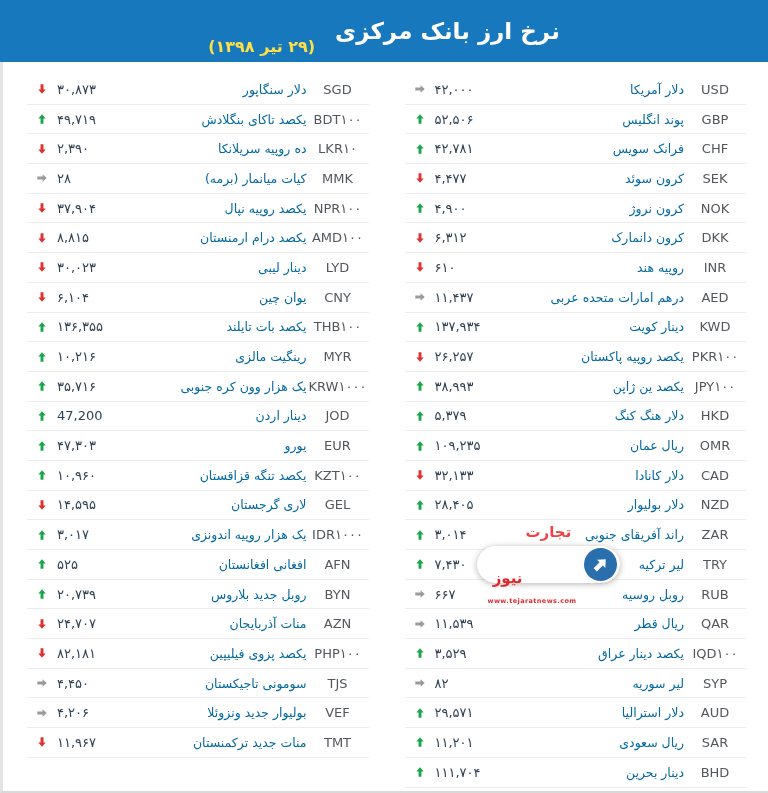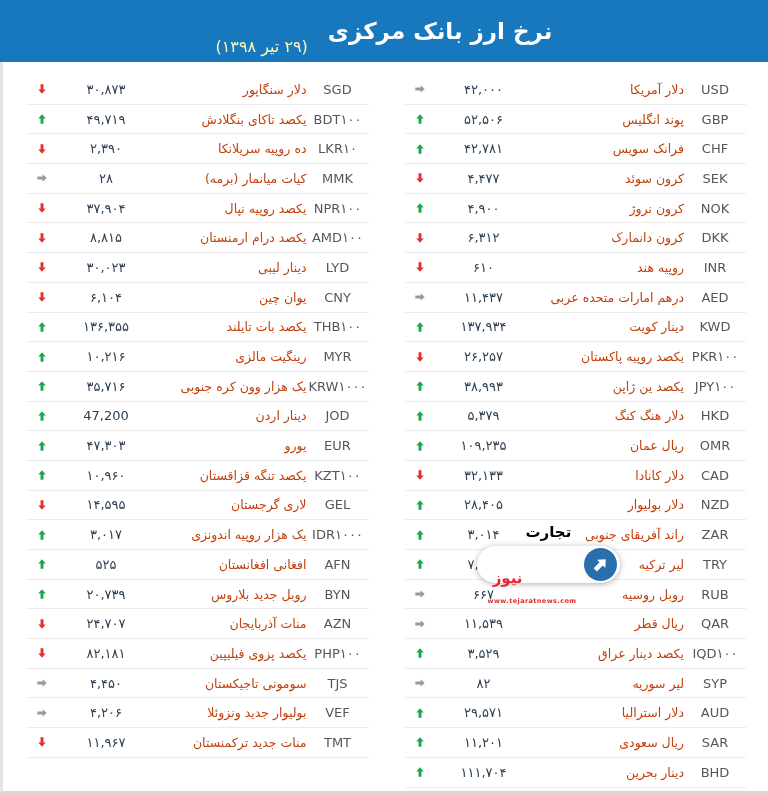--- a/index.html
+++ b/index.html
@@ -5,35 +5,35 @@
   html,body{margin:0;padding:0;}
   body{
     width:768px;height:793px;overflow:hidden;background:#ffffff;
     font-family:"DejaVu Sans",sans-serif;position:relative;
   }
   .header{
     height:62px;display:flex;align-items:center;justify-content:center;
     gap:8px;direction:rtl;background:#1878bd;
   }
   .title-main{color:#fff;font-weight:bold;font-size:23px;white-space:nowrap;margin-left:12px;}
-  .title-date{color:#fef9c3;font-weight:normal;font-size:16px;white-space:nowrap;padding-top:3px;margin-top:27px;}
+  .title-date{color:#fde047;font-weight:bold;font-size:16px;white-space:nowrap;padding-top:3px;margin-top:27px;}
   .content{
     position:relative;height:731px;box-sizing:border-box;
     border-left:3px solid #e4e4e4;border-bottom:2px solid #d9d9d9;
     display:flex;direction:rtl;padding:13px 22px 0 24px;gap:36px;background:#fff;
   }
   .rate-table{flex:1;min-width:0;}
   .row{
     display:flex;direction:rtl;align-items:center;height:29.7px;
     border-bottom:1px solid #ececec;box-sizing:border-box;
   }
   .cell{white-space:nowrap;}
   .cell.code{width:62px;text-align:center;font-size:13px;color:#53575c;}
-  .cell.name{flex:1;text-align:right;font-size:12.5px;color:#c2410c;padding-left:4px;overflow:visible;}
-  .cell.value{width:98px;text-align:center;font-size:13px;color:#2e4053;}
+  .cell.name{flex:1;text-align:right;font-size:12.5px;color:#0369a1;padding-left:4px;overflow:visible;}
+  .cell.value{width:98px;text-align:left;font-size:13px;color:#2e4053;}
   .cell.arrow{width:30px;display:flex;justify-content:center;align-items:center;}
   
   .watermark{
     position:absolute;top:546px;left:477px;width:143px;height:37px;
     background:#fff;border-radius:19px;box-shadow:0 1px 6px rgba(0,0,0,0.30);
     display:flex;direction:rtl;align-items:center;box-sizing:border-box;
     padding:2px 3px 2px 8px;z-index:5;
   }
   .wm-circle{
     width:33px;height:33px;border-radius:50%;flex:0 0 33px;
@@ -530,18 +530,18 @@
 </div>
 
 <div class="watermark">
   <span class="wm-circle">
     <svg width="19" height="19" viewBox="0 0 24 24" aria-hidden="true">
       <path d="M12 2.6 L19.4 10.8 H14.9 V21.4 H9.1 V10.8 H4.6 Z" fill="#ffffff" transform="rotate(45 12 12)"></path>
     </svg>
   </span>
   <span class="wm-textcol">
     <span class="wm-words">
-      <b class="wm-main" style="color: #000000;">تجارت</b>
+      <b class="wm-main" style="color: #ef4444;">تجارت</b>
       <b class="wm-accent" style="color: rgb(226, 40, 45); margin-top: 46px;">نیوز</b>
     </span>
     <span class="wm-url" style="color: rgb(226, 40, 45);">www.tejaratnews.com</span>
   </span>
 </div>
 
 </body></html>

